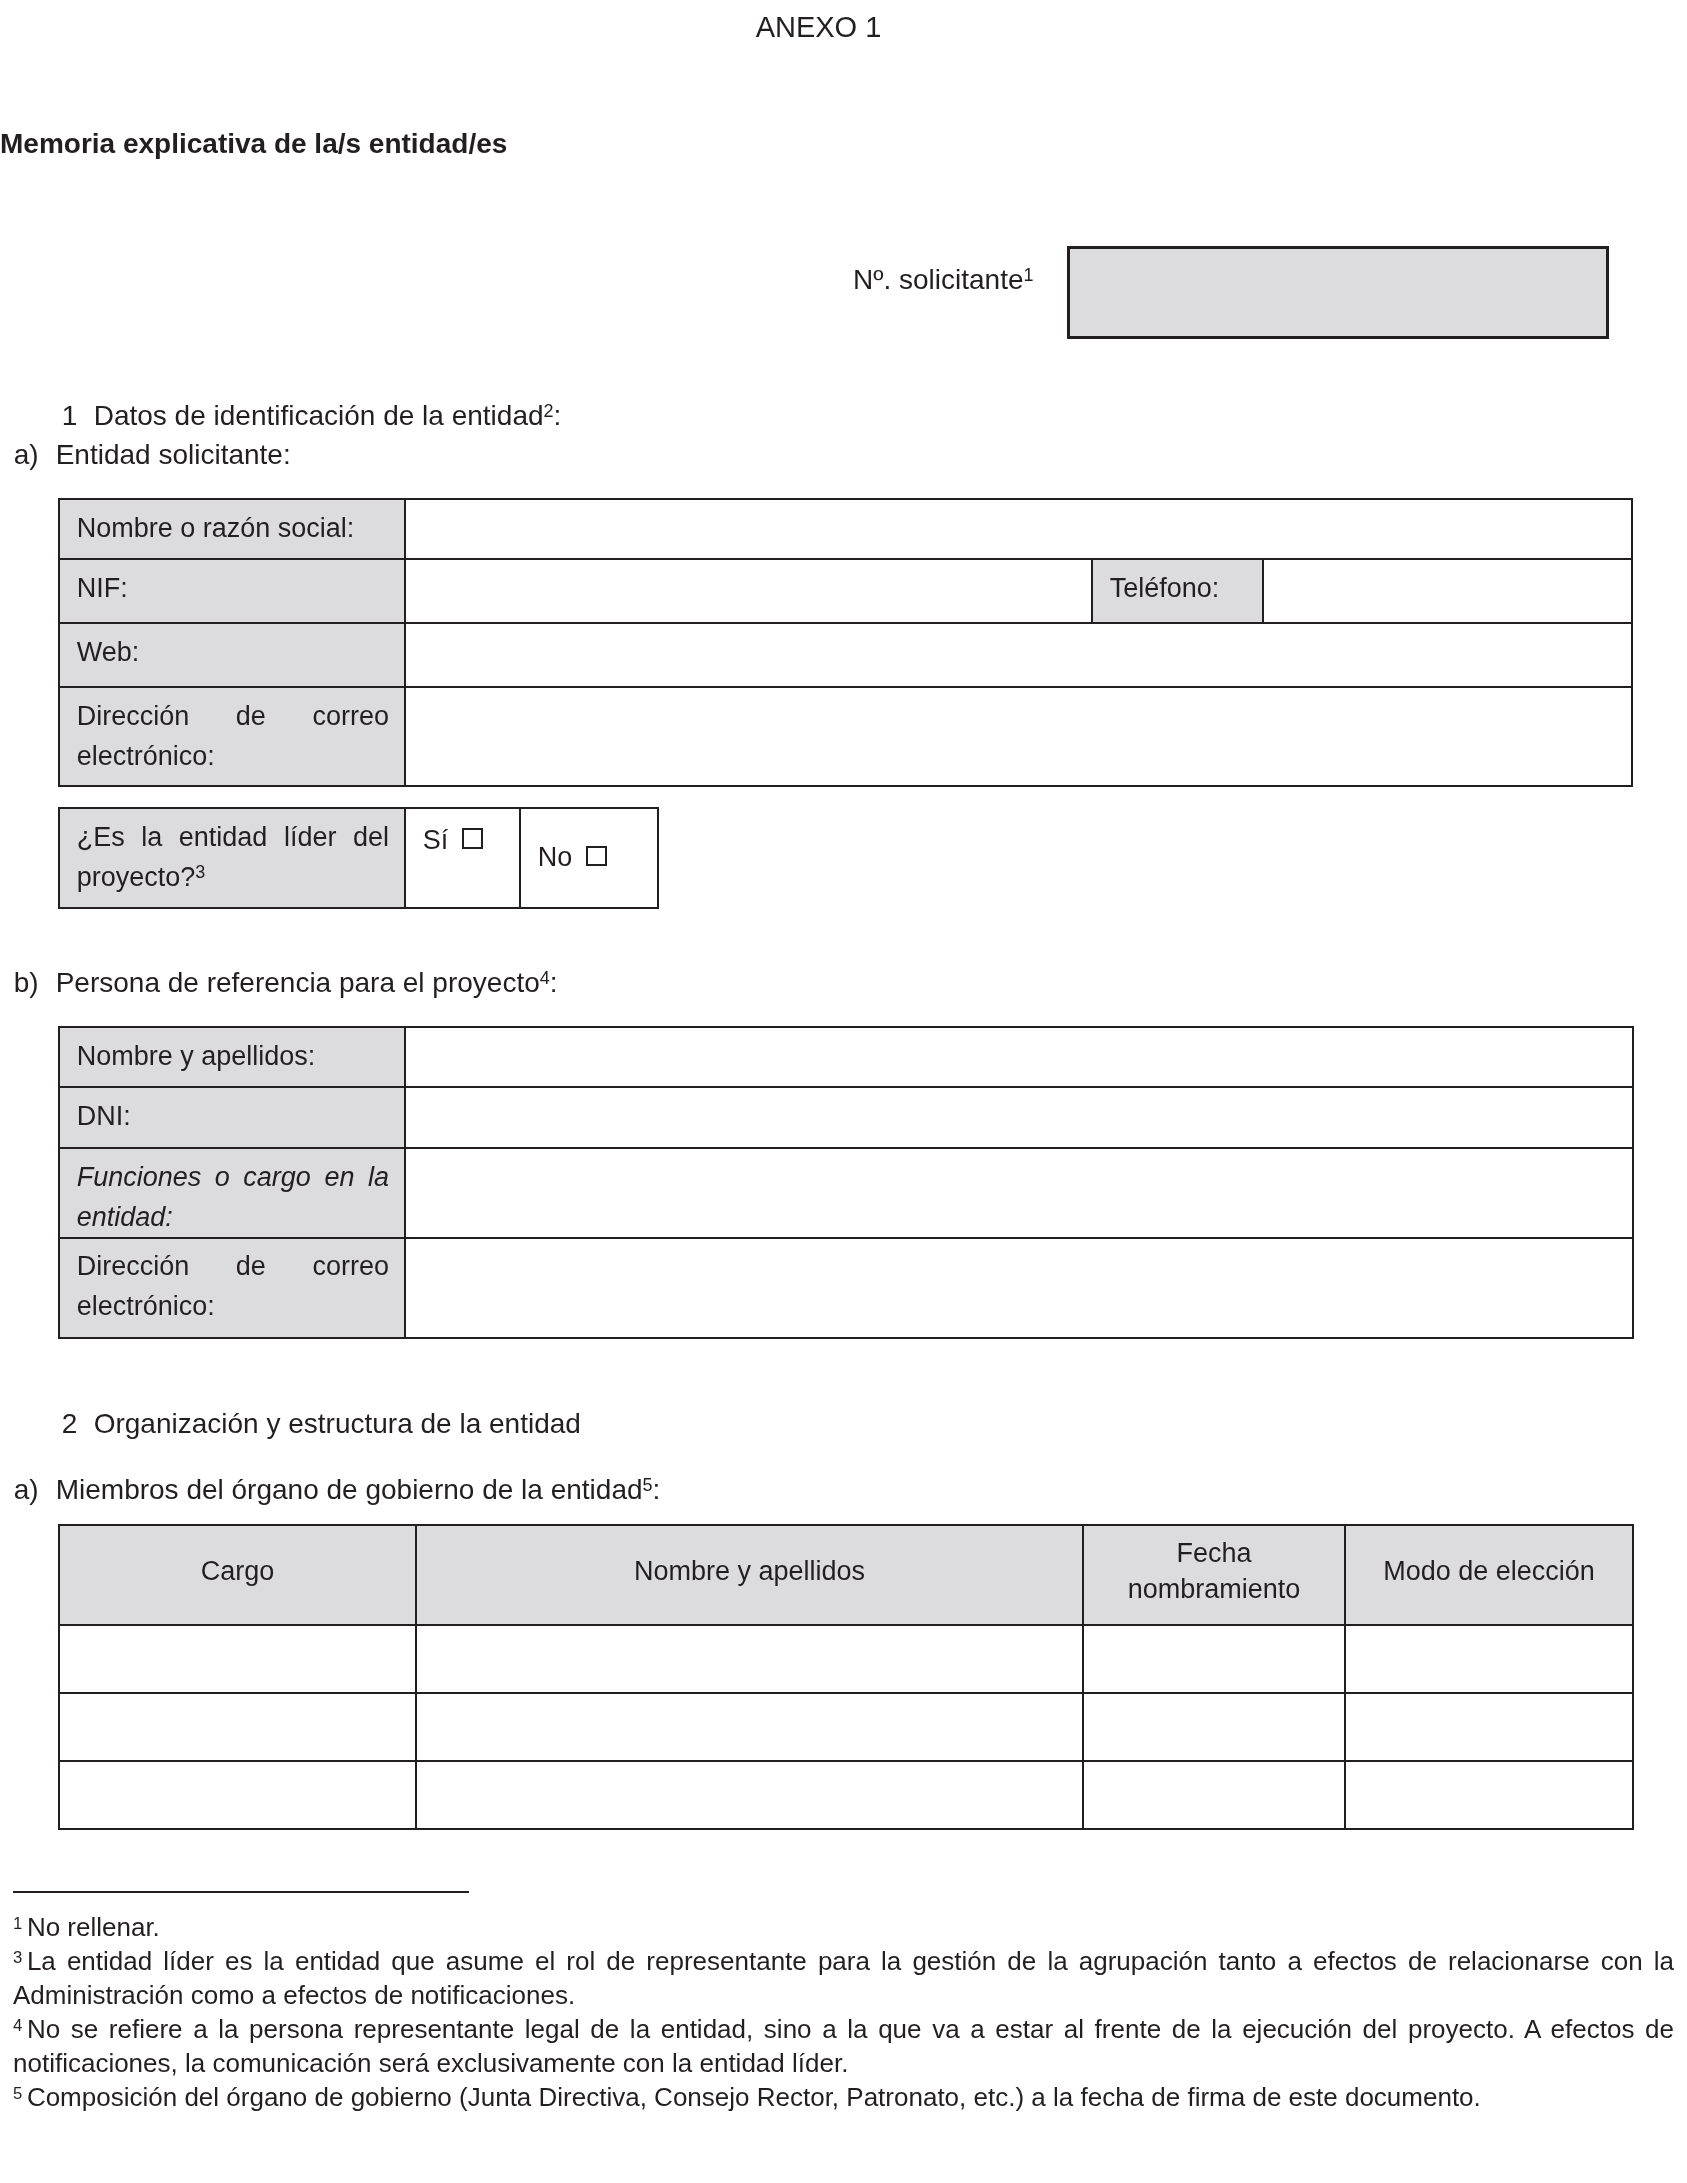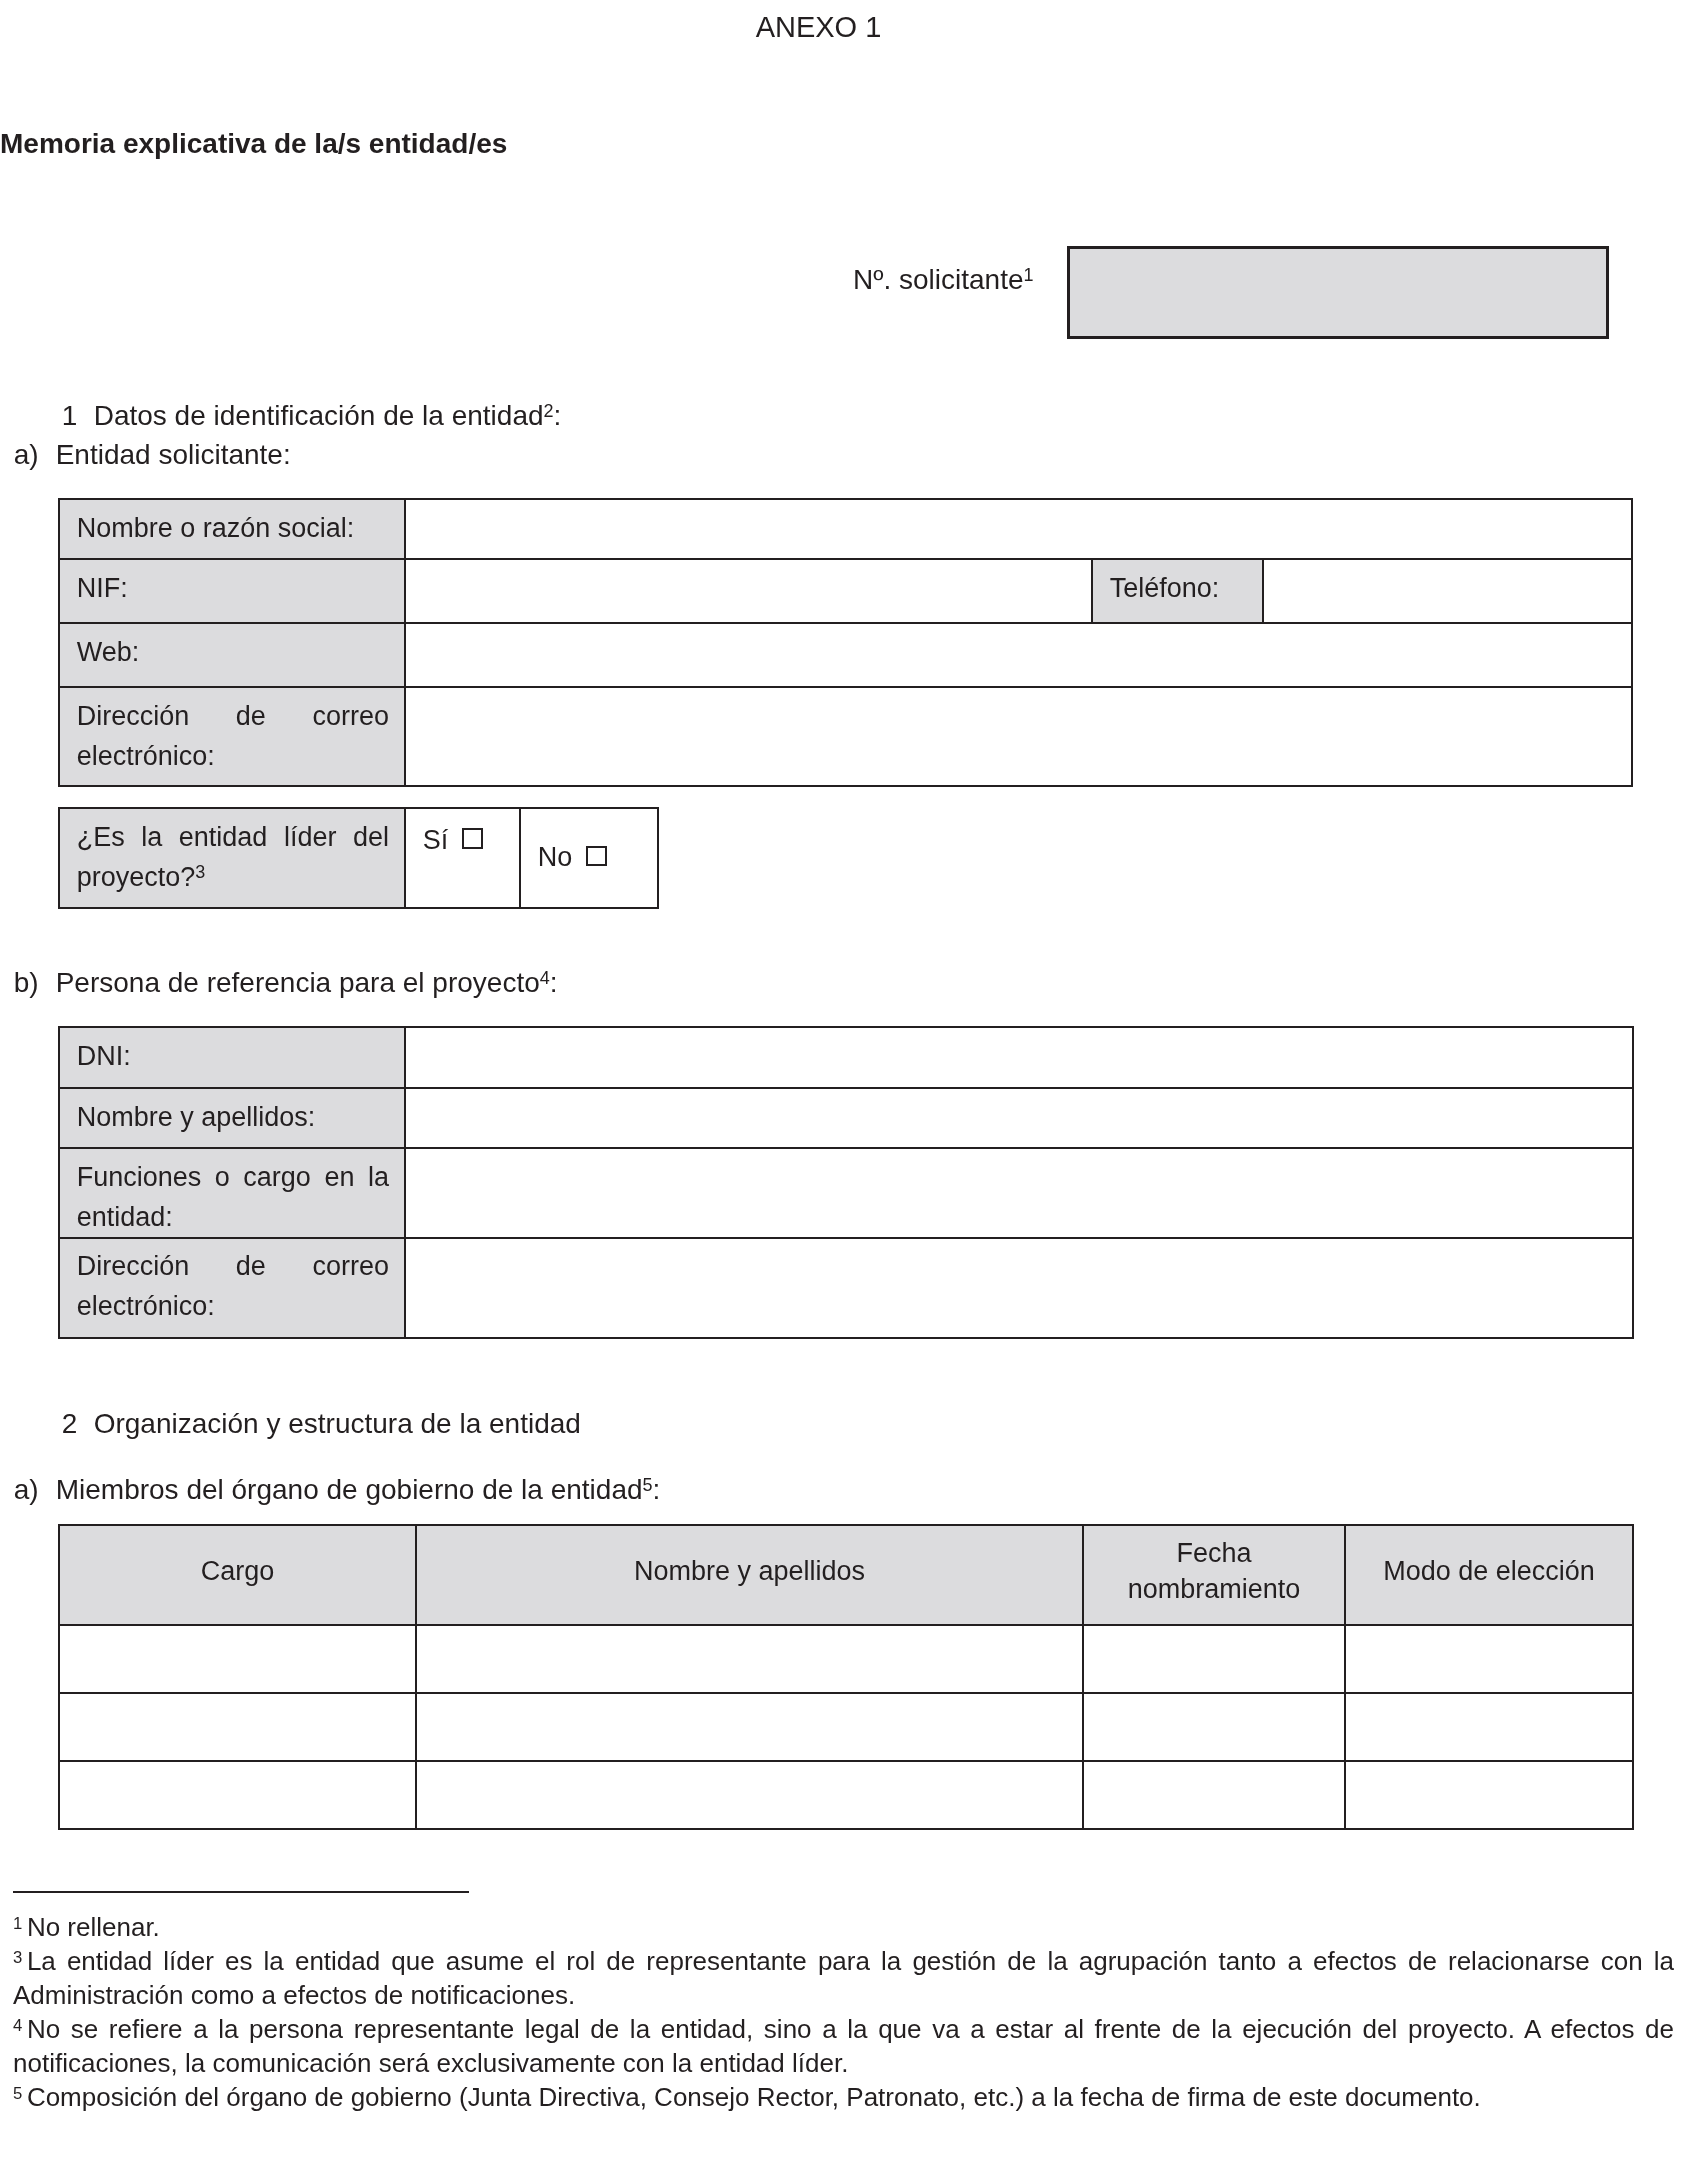--- a/index.html
+++ b/index.html
@@ -93,29 +93,29 @@
   </table>
 
 <div class="abs sub" style="top:965px; left:13.7px;"><span class="lbl">b)</span><span>Persona de referencia para el proyecto</span><sup>4</sup><span>:</span></div>
 
 <table class="form" style="top:1026px; left:58px; width:1574px;">
   <colgroup>
       <col style="width:346px">
       <col style="width:1228px">
     </colgroup>
   <tbody>
-      <tr style="height:61px;">
+      <tr style="height:60px;">
+    <td class="lab">Nombre y apellidos:</td>
+    <td class="val"></td>
+  </tr>
+  <tr style="height:61px;">
     <td class="lab">DNI:</td>
     <td class="val"></td>
   </tr>
-  <tr style="height:60px;">
-    <td class="lab">Nombre y apellidos:</td>
-    <td class="val"></td>
-  </tr>
-  <tr style="height:76px;">
+  <tr style="height:76px;font-style:italic;">
     <td class="lab">Funciones o cargo en la entidad:</td>
     <td class="val"></td>
   </tr>
   <tr style="height:100px;">
     <td class="lab">Dirección de correo electrónico:</td>
     <td class="val"></td>
   </tr>
 </tbody>
   </table>
 

